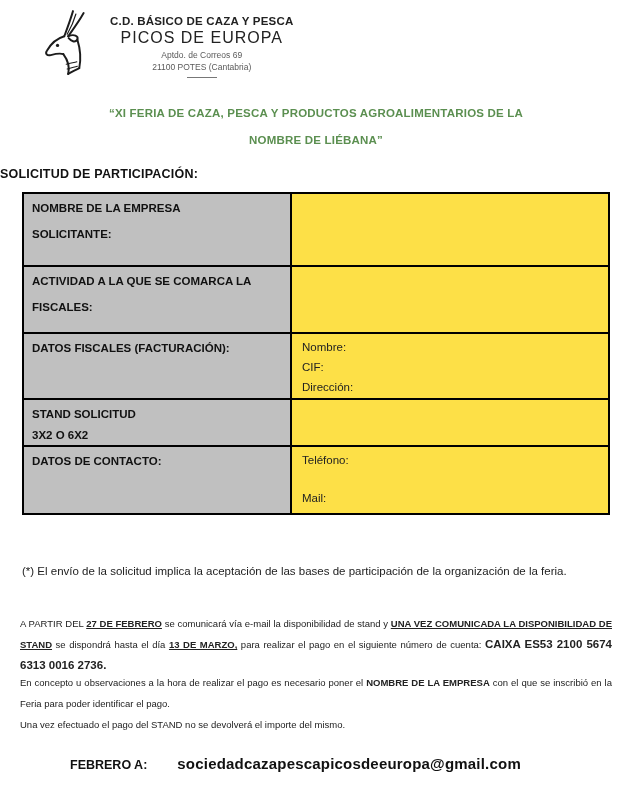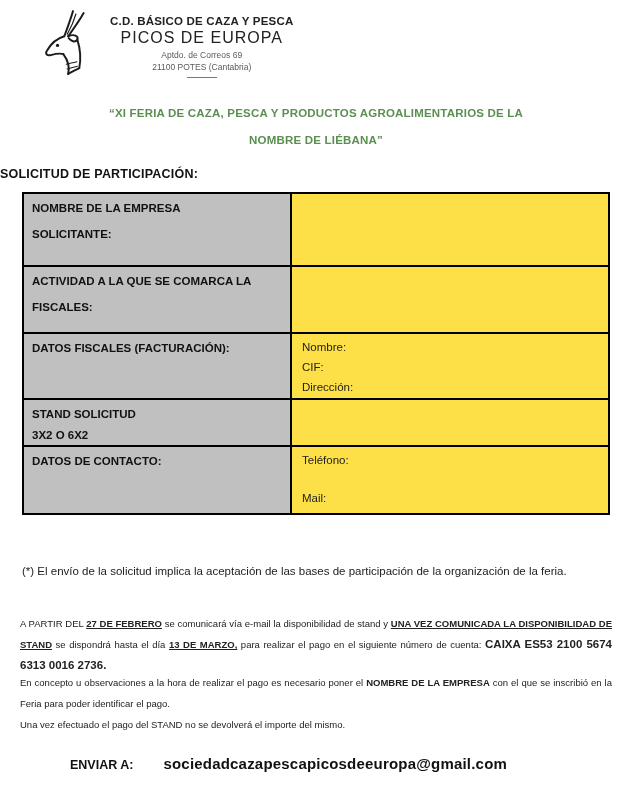--- a/index.html
+++ b/index.html
@@ -140,17 +140,17 @@
   <div class="para-small para-payment">
     <span>A PARTIR DEL </span><span class="bu">27 DE FEBRERO</span><span> se comunicará vía e-mail la disponibilidad de stand y </span><span class="bu">UNA VEZ COMUNICADA LA DISPONIBILIDAD DE STAND</span><span> se dispondrá hasta el día </span><span class="bu">13 DE MARZO,</span><span> para realizar el pago en el siguiente número de cuenta: </span><span class="account">CAIXA ES53 2100 5674 6313 0016 2736.</span>
   </div>
 
   <div class="para-small para-concept">
     <span>En concepto u observaciones a la hora de realizar el pago es necesario poner el </span><span class="b">NOMBRE DE LA EMPRESA</span><span> con el que se inscribió en la Feria para poder identificar el pago.</span>
     <div class="no-refund">Una vez efectuado el pago del STAND no se devolverá el importe del mismo.</div>
   </div>
 
   <div class="send-line">
-    <span class="send-label">ENVIAR A:</span>
+    <span class="send-label">FEBRERO A:</span>
     <span class="send-email">sociedadcazapescapicosdeeuropa@gmail.com</span>
   </div>
 
 </div>
 
 </body></html>

